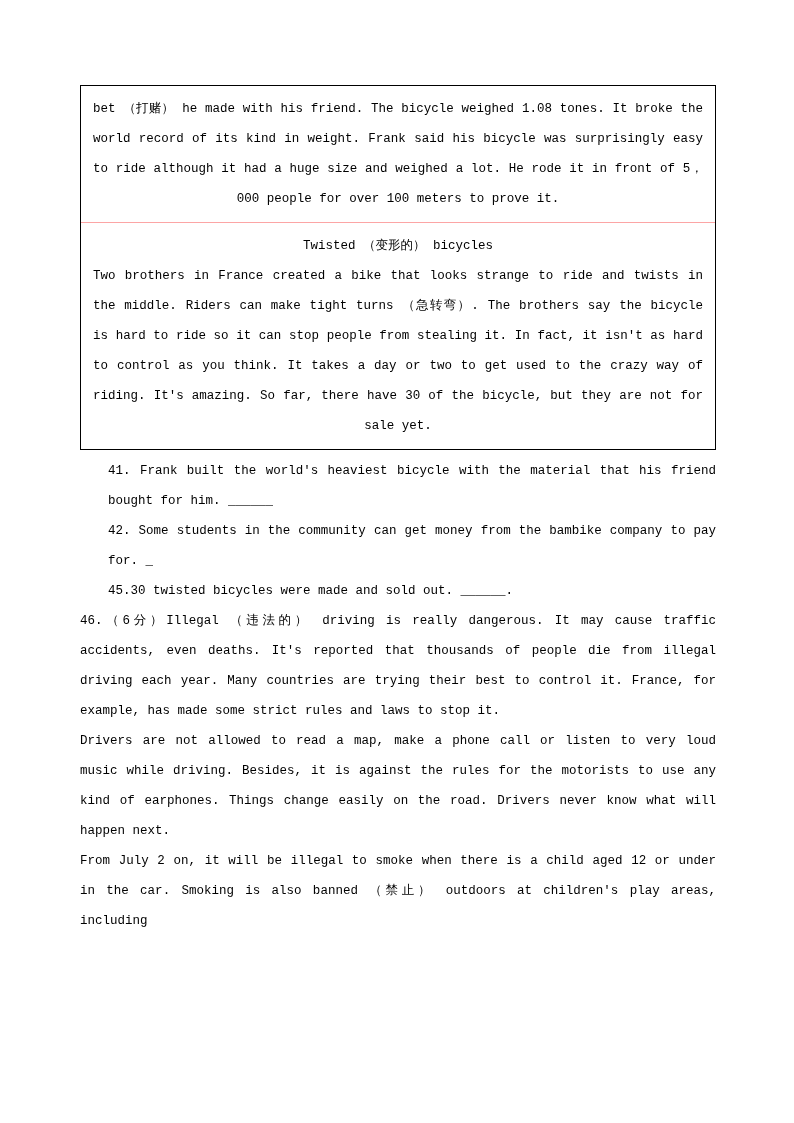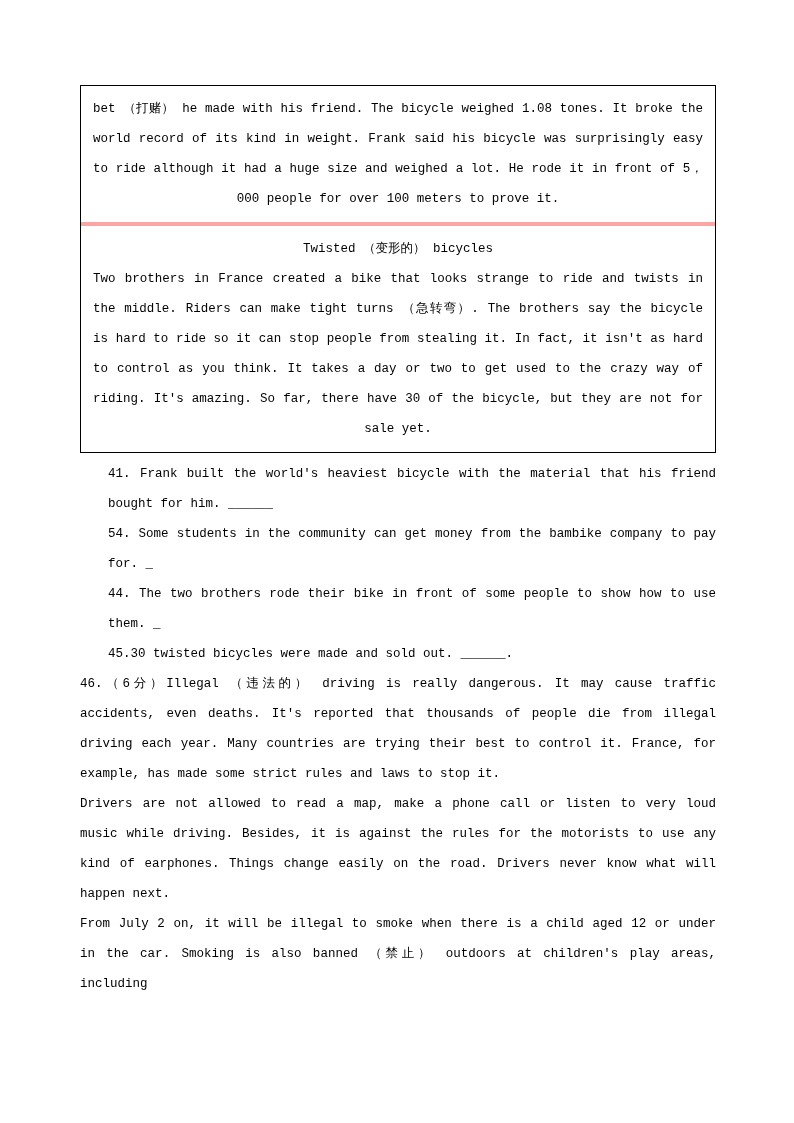--- a/index.html
+++ b/index.html
@@ -20,21 +20,21 @@
   }
   .passage-table {
     border: 1px solid #000000;
     width: 100%;
   }
   .cell {
     padding: 8px 12px;
     line-height: 30px;
   }
   .cell + .cell {
-    border-top: 4px solid #fca5a5;
+    border-top: 1px solid #fca5a5;
   }
   .cell-body {
     text-align: justify;
     text-align-last: center;
   }
   .cell-title {
     text-align: center;
     line-height: 30px;
   }
   .questions {
@@ -69,22 +69,21 @@
       <div class="cell-body">bet （打赌） he made with his friend. The bicycle weighed 1.08 tones. It broke the world record of its kind in weight. Frank said his bicycle was surprisingly easy to ride although it had a huge size and weighed a lot. He rode it in front of 5，000 people for over 100 meters to prove it.</div>
     </div>
     <div class="cell">
       <div class="cell-title">Twisted （变形的） bicycles</div>
       <div class="cell-body">Two brothers in France created a bike that looks strange to ride and twists in the middle. Riders can make tight turns （急转弯）. The brothers say the bicycle is hard to ride so it can stop people from stealing it. In fact, it isn't as hard to control as you think. It takes a day or two to get used to the crazy way of riding. It's amazing. So far, there have 30 of the bicycle, but they are not for sale yet.</div>
     </div>
   </div>
 
   <div class="questions">
     <div class="q-line">41. Frank built the world's heaviest bicycle with the material that his friend bought for him. ______</div>
-    <div class="q-line">54. Some students in the community can get money from the bambike company to pay for. _</div>
-    <div class="q-line">44. The two brothers rode their bike in front of some people to show how to use them. _</div>
+    <div class="q-line">42. Some students in the community can get money from the bambike company to pay for. _</div>
     <div class="q-line">45.30 twisted bicycles were made and sold out. ______.</div>
   </div>
 
 
   <div class="para">46.（6分）Illegal （违法的） driving is really dangerous. It may cause traffic accidents, even deaths. It's reported that thousands of people die from illegal driving each year. Many countries are trying their best to control it. France, for example, has made some strict rules and laws to stop it.</div>
 
 
   <div class="para">Drivers are not allowed to read a map, make a phone call or listen to very loud music while driving. Besides, it is against the rules for the motorists to use any kind of earphones. Things change easily on the road. Drivers never know what will happen next.</div>
 
   <div class="para">From July 2 on, it will be illegal to smoke when there is a child aged 12 or under in the car. Smoking is also banned （禁止） outdoors at children's play areas, including</div>

